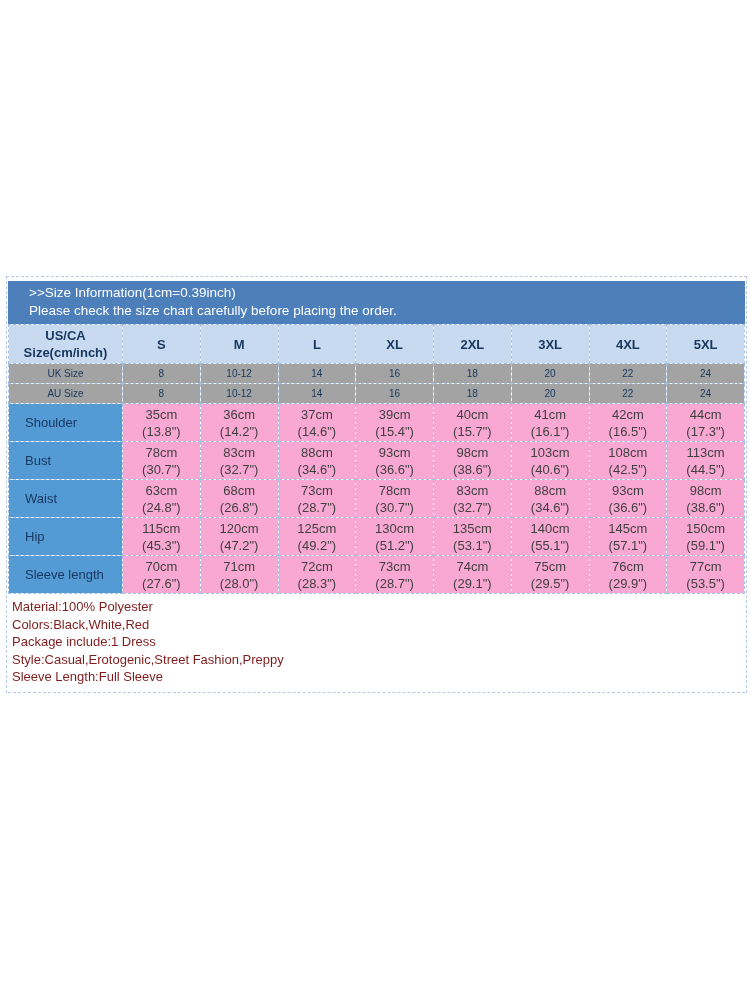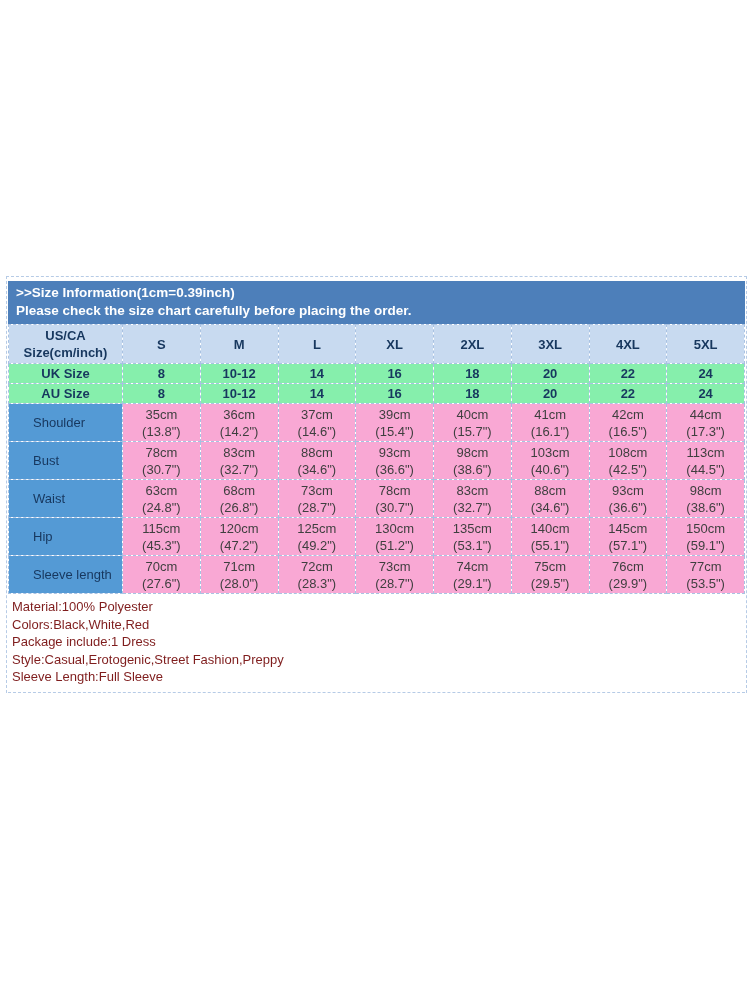--- a/index.html
+++ b/index.html
@@ -1,26 +1,26 @@
 <!DOCTYPE html>
 <html><head>
 <meta charset="utf-8">
 <style>
   html,body{margin:0;padding:0;background:#ffffff;}
   body{width:750px;height:1000px;position:relative;font-family:"Liberation Sans","DejaVu Sans",sans-serif;}
   .content{position:absolute;left:6px;top:276px;width:741px;border:1px dashed #b6cbe6;border-bottom:none;padding:4px 1px 0 1px;box-sizing:border-box;background:#ffffff;}
-  .banner{background:#4d7fba;color:#ffffff;font-weight:bold;font-size:13.5px;line-height:18px;padding:3px 10px 4px 8px;}
+  .banner{background:#4d7fba;color:#ffffff;font-weight:normal;font-size:13.5px;line-height:18px;padding:3px 10px 4px 21px;}
   table.size-table{border-collapse:collapse;table-layout:fixed;width:100%;}
   table.size-table col.c0{width:114px;}
   table.size-table th,table.size-table td{border:1px dashed #a9c2e2;padding:0;margin:0;text-align:center;vertical-align:middle;overflow:hidden;}
   tr.hdr th{background:#c8daf0;color:#17375e;font-size:13px;font-weight:bold;}
   tr.hdr.main th{height:38px;line-height:17px;}
-  tr.hdr.small th,tr.hdr.small td{height:19px;background:#86efac;color:#17375e;font-size:13px;font-weight:bold;line-height:19px;}
+  tr.hdr.small th,tr.hdr.small td{height:19px;background:#a3a3a3;color:#17375e;font-size:10px;font-weight:normal;line-height:19px;}
   tr.data td{height:37px;font-size:13px;}
-  tr.data td.label{background:#549ad5;color:#17375e;text-align:left;padding-left:24px;font-weight:normal;}
+  tr.data td.label{background:#549ad5;color:#17375e;text-align:left;padding-left:16px;font-weight:normal;}
   tr.data td.val{background:#f9a8d4;color:#3f3f3f;white-space:pre-line;line-height:17px;}
   .details{border-top:none;padding:4px 4px 6px 4px;font-size:13px;color:#7f1d1d;line-height:17.6px;border-bottom:1px dashed #b6cbe6;}
 </style>
 </head>
 <body>
 
 <div class="content">
 
   <div class="banner">
     <div>&gt;&gt;Size Information(1cm=0.39inch)</div>

